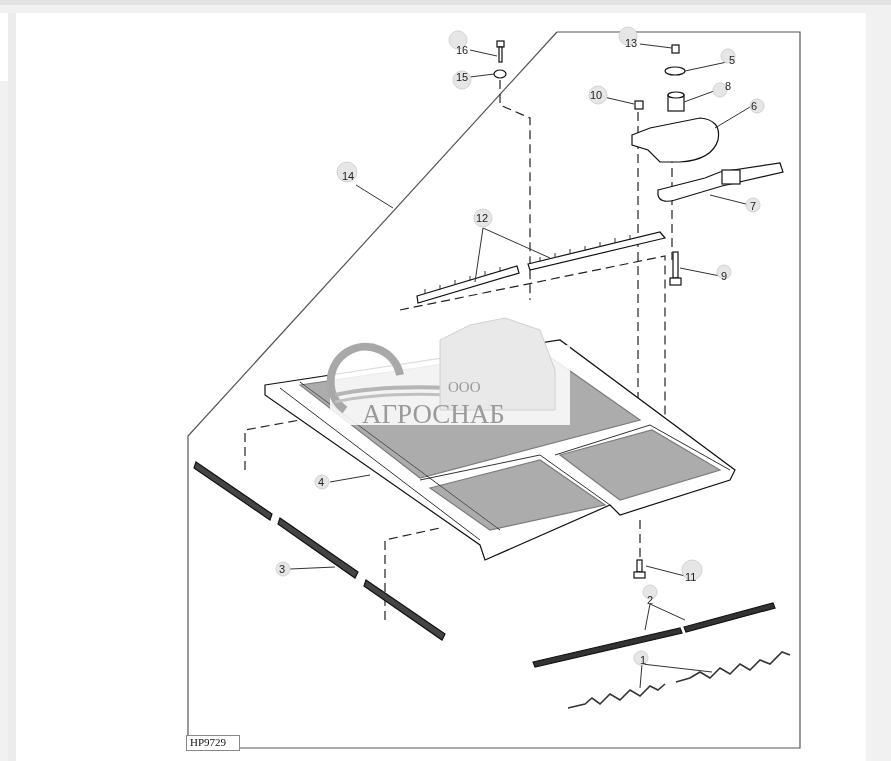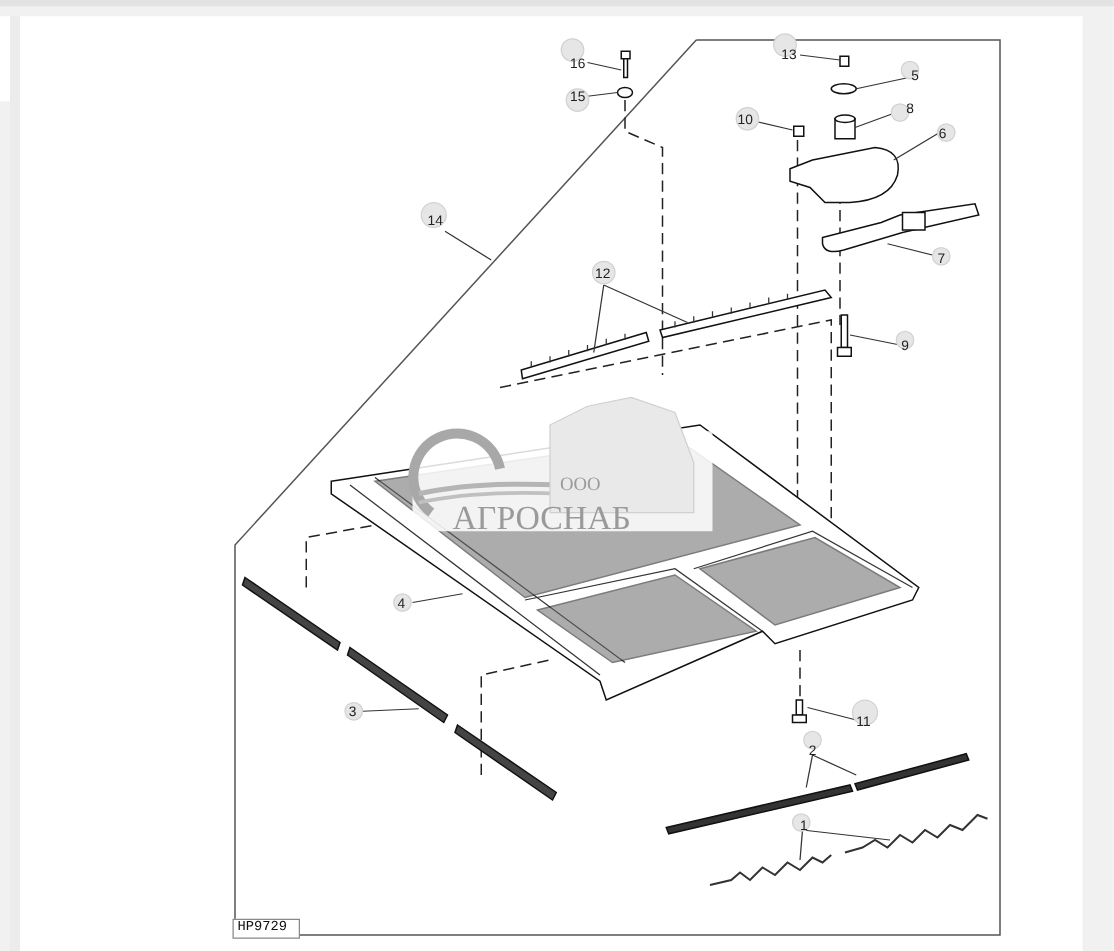--- a/index.html
+++ b/index.html
@@ -11,21 +11,21 @@
   .diagram{position:absolute;left:0;top:0;width:891px;height:761px;}
   .label{font-family:"Liberation Sans",sans-serif;font-size:11px;fill:#222;}
   .bubble{fill:#e6e6e6;stroke:#d2d2d2;stroke-width:1;}
   .ln{stroke:#333;stroke-width:1;fill:none;}
   .dash{stroke:#222;stroke-width:1.2;fill:none;stroke-dasharray:9 5;}
   .part{stroke:#111;stroke-width:1.2;fill:#fff;}
   .partdark{stroke:#111;stroke-width:1.2;fill:#555;}
   .frame{stroke:#555;stroke-width:1.2;fill:none;}
   .wm-text{font-family:"Liberation Serif",serif;fill:#9a9a9a;}
   .figid-box{position:absolute;left:186px;top:735px;width:52px;height:14px;border:1px solid #888;background:#fff;}
-  .figid{position:absolute;left:190px;top:736px;font-size:11px;color:#111;font-family:Liberation Mono, monospace;}
+  .figid{position:absolute;left:190px;top:736px;font-size:11px;color:#111;font-family:Liberation Serif, serif;}
 </style>
 </head>
 <body>
 
 <div class="topbar"></div>
 <div class="side-strip"></div>
 <div class="side-strip2"></div>
 <div class="panel"></div>
 
 <svg class="diagram" viewBox="0 0 891 761" width="891" height="761">

